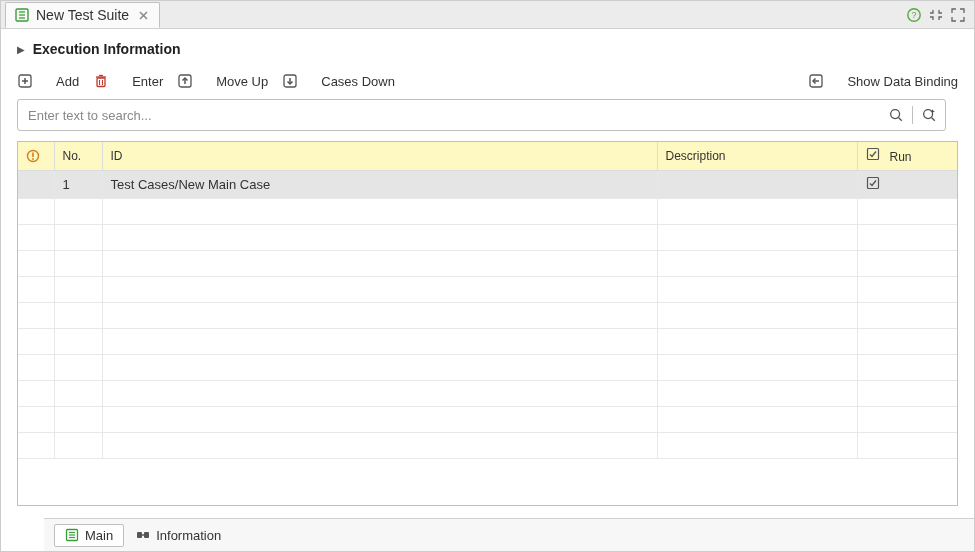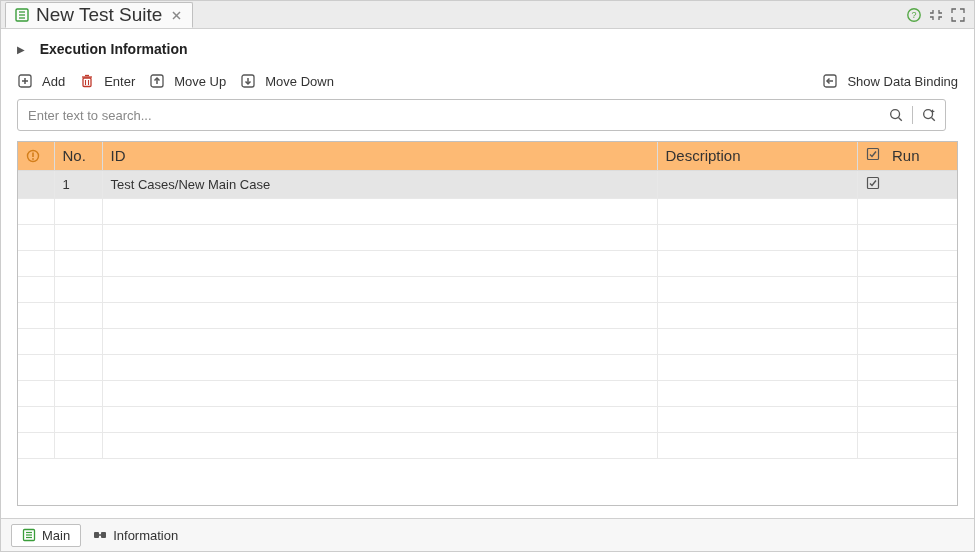--- a/index.html
+++ b/index.html
@@ -33,21 +33,21 @@
       height: 26px;
       padding: 0 8px;
       background: #fafafa;
       border: 1px solid #c0c0c0;
       border-bottom: 1px solid #fafafa;
       margin-bottom: -1px;
       gap: 6px;
       border-radius: 2px 2px 0 0;
     }
     .tab-title {
-      font-size: 19px;
+      font-size: 14px;
       color: #333;
     }
     .tab-bar-right {
       margin-left: auto;
       display: flex;
       align-items: center;
       gap: 6px;
       padding-right: 4px;
     }
     .icon-btn {
@@ -62,37 +62,36 @@
     .section-header {
       display: flex;
       align-items: center;
       padding: 12px 16px;
       gap: 8px;
     }
     .section-title {
       font-weight: bold;
       font-size: 14px;
       color: #222;
-      margin-left: 7px;
     }
     .disclosure-triangle {
       font-size: 10px;
       color: #555;
     }
     
     .toolbar {
       display: flex;
       align-items: center;
       padding: 4px 16px 10px 16px;
       gap: 14px;
     }
     .toolbar-btn {
       display: flex;
       align-items: center;
-      gap: 9px;
+      gap: 23px;
       font-size: 13px;
       color: #333;
       cursor: pointer;
     }
     .toolbar-right {
       margin-left: auto;
     }
     
     .search-bar {
       margin: 0 28px 10px 16px;
@@ -139,26 +138,26 @@
       flex-direction: column;
     }
     table {
       width: 100%;
       border-collapse: collapse;
       table-layout: fixed;
     }
     th {
       text-align: left;
       font-weight: normal;
-      font-size: 15px;
+      font-size: 12px;
       color: #333;
       padding: 5px 8px;
       border-right: 1px solid #dcdcdc;
       border-bottom: 1px solid #dcdcdc;
-      background: #fdba74;
+      background: #fef9c3;
       height: 28px;
     }
     th:last-child { border-right: none; }
     td {
       padding: 5px 8px;
       border-right: 1px solid #e8e8e8;
       border-bottom: 1px solid #e8e8e8;
       font-size: 13px;
       color: #333;
       height: 26px;
@@ -179,20 +178,21 @@
     
     .bottom-tabs {
       display: flex;
       align-items: center;
       height: 28px;
       background: #f7f7f7;
       border-top: 1px solid #d0d0d0;
       padding: 16px 10px;
       gap: 2px;
       margin-top: 12px;
+      margin-left: 43px;
     }
     .bottom-tab {
       display: flex;
       align-items: center;
       gap: 6px;
       padding: 3px 10px;
       font-size: 13px;
       color: #333;
       cursor: pointer;
       border-radius: 2px;
@@ -294,21 +294,21 @@
     <span>Move Up</span>
   </div>
   <div class="toolbar-btn">
     <span class="icon-btn">
       <svg width="16" height="16" viewBox="0 0 16 16">
         <rect x="2" y="2" width="12" height="12" rx="2" fill="none" stroke="#555" stroke-width="1.3"></rect>
         <line x1="8" y1="5" x2="8" y2="11" stroke="#555" stroke-width="1.5"></line>
         <polyline points="5.5,8.5 8,11 10.5,8.5" fill="none" stroke="#555" stroke-width="1.5"></polyline>
       </svg>
     </span>
-    <span>Move Down</span>
+    <span>Cases Down</span>
   </div>
   <div class="toolbar-btn toolbar-right">
     <span class="icon-btn">
       <svg width="16" height="16" viewBox="0 0 16 16">
         <rect x="2" y="2" width="12" height="12" rx="2" fill="none" stroke="#555" stroke-width="1.3"></rect>
         <line x1="11" y1="8" x2="5" y2="8" stroke="#555" stroke-width="1.5"></line>
         <polyline points="7.5,5.5 5,8 7.5,10.5" fill="none" stroke="#555" stroke-width="1.5"></polyline>
       </svg>
     </span>
     <span>Show Data Binding</span>

